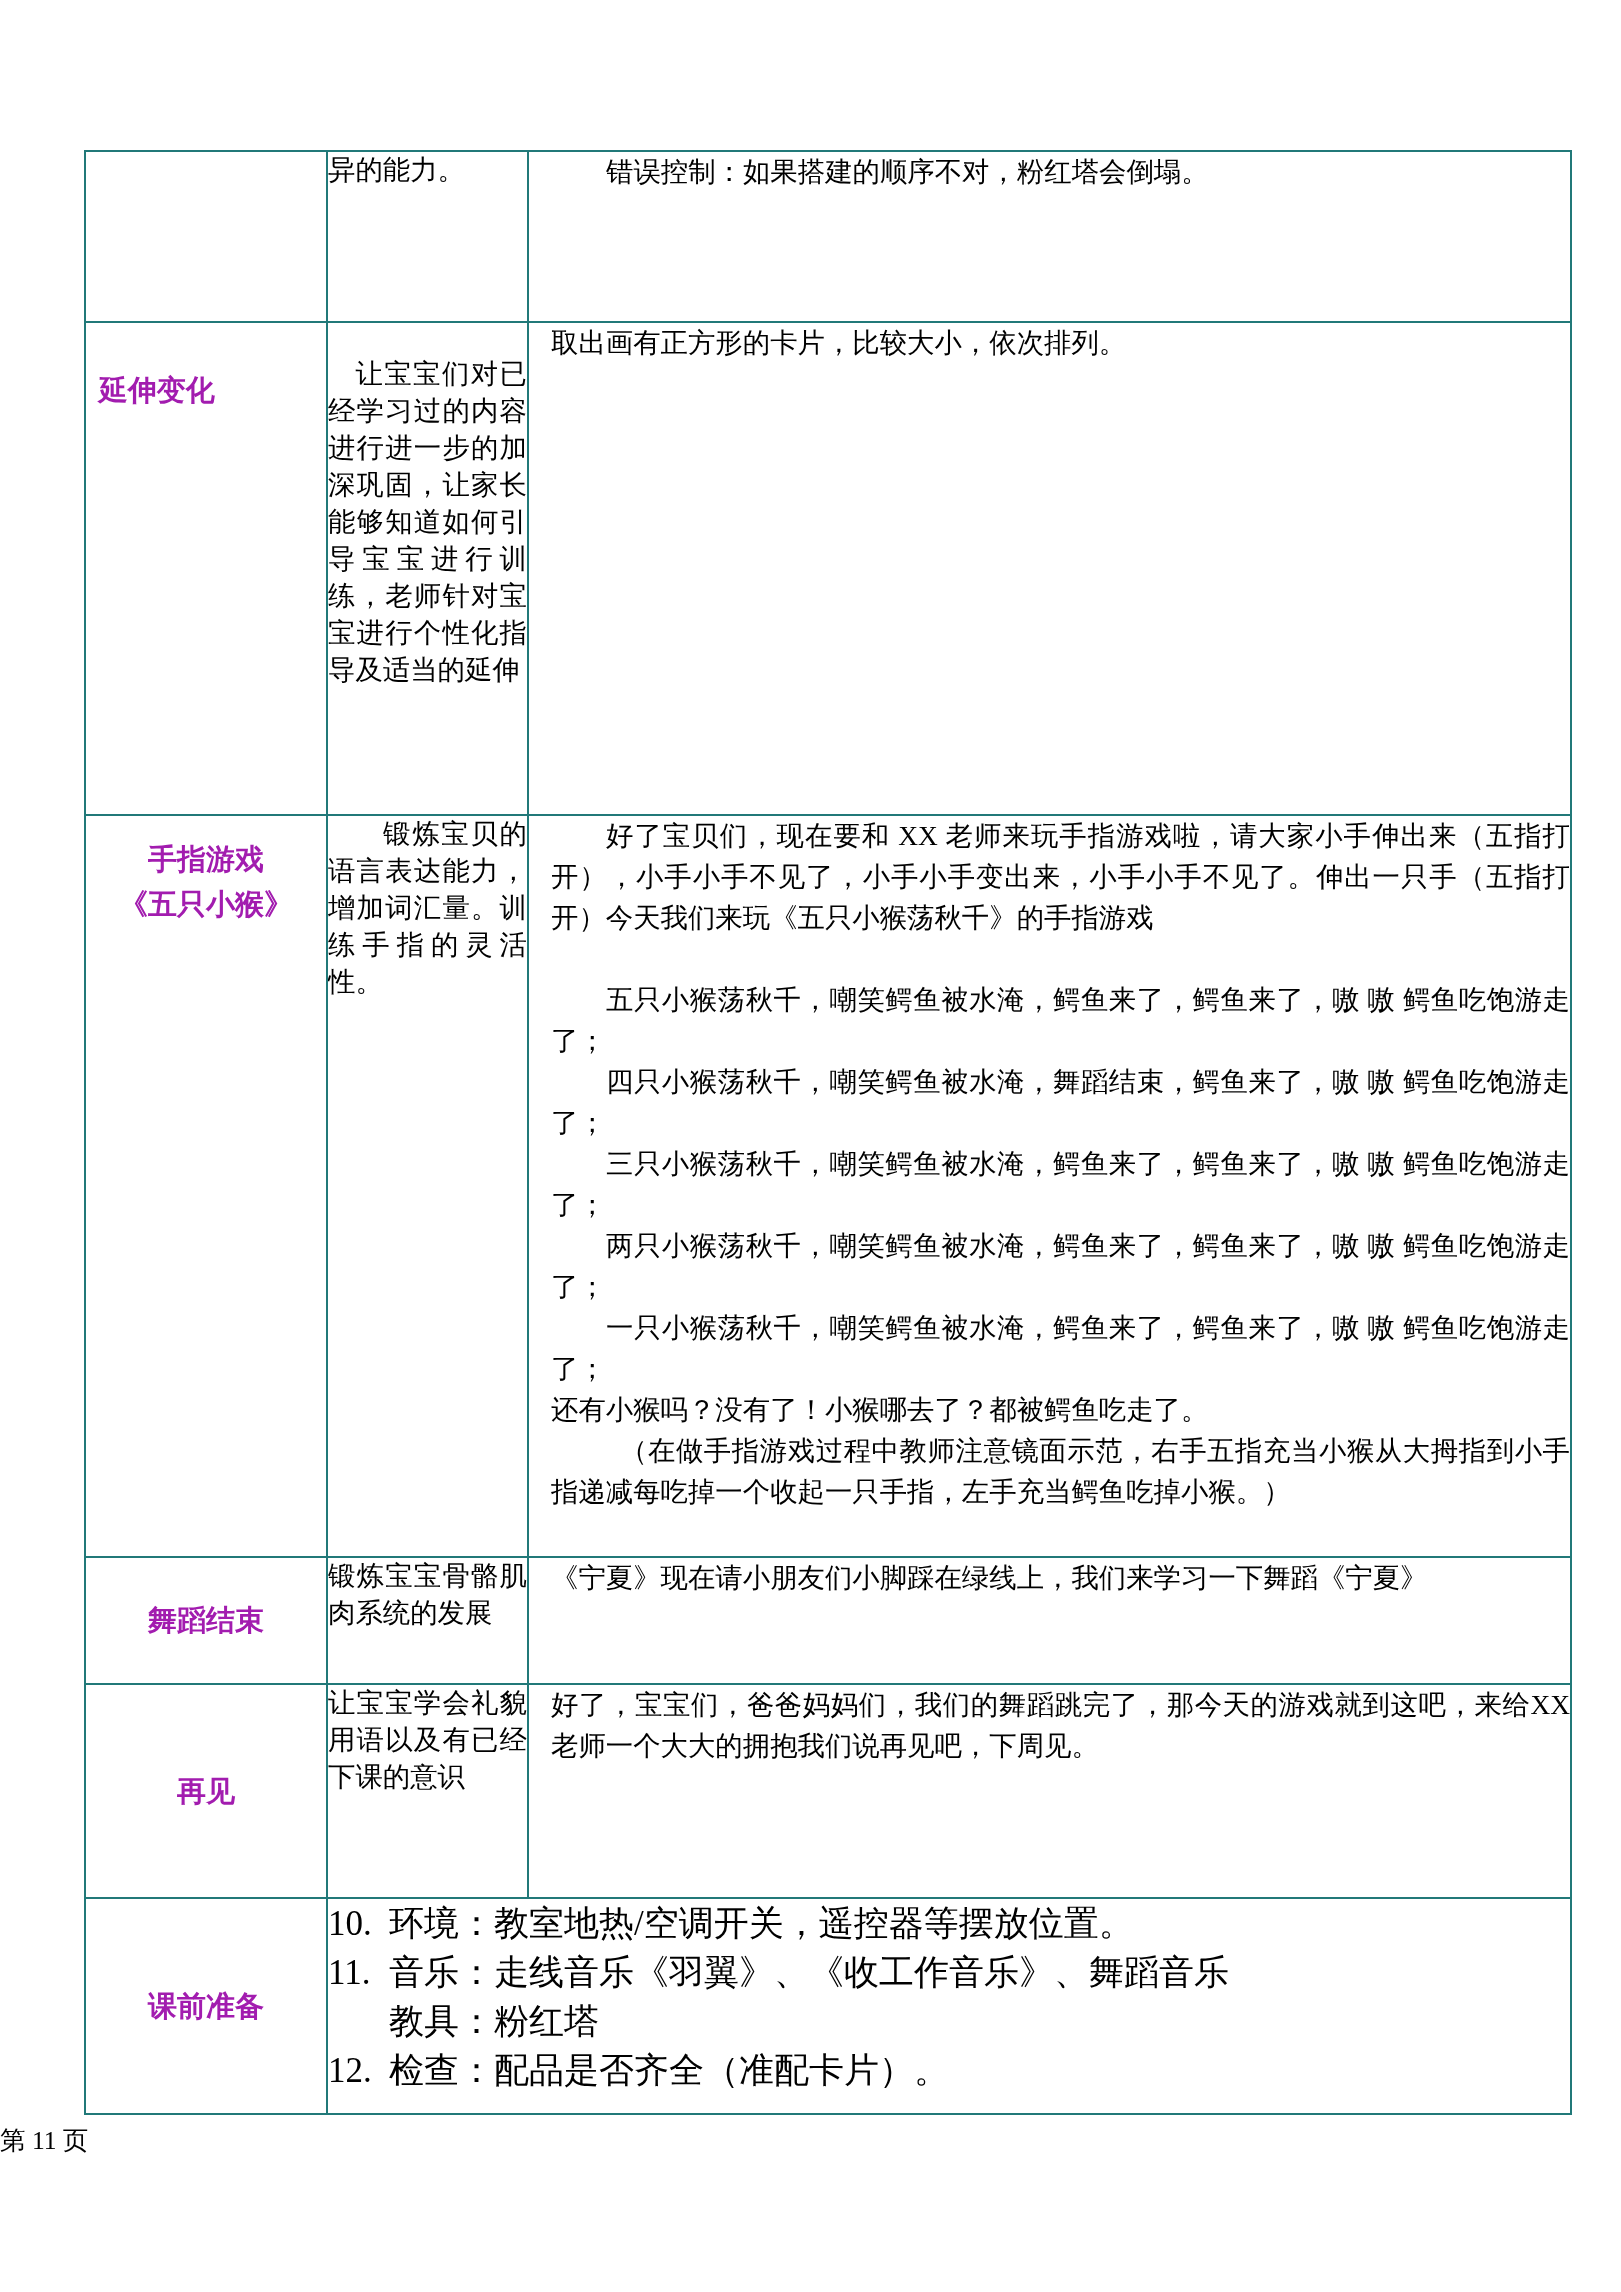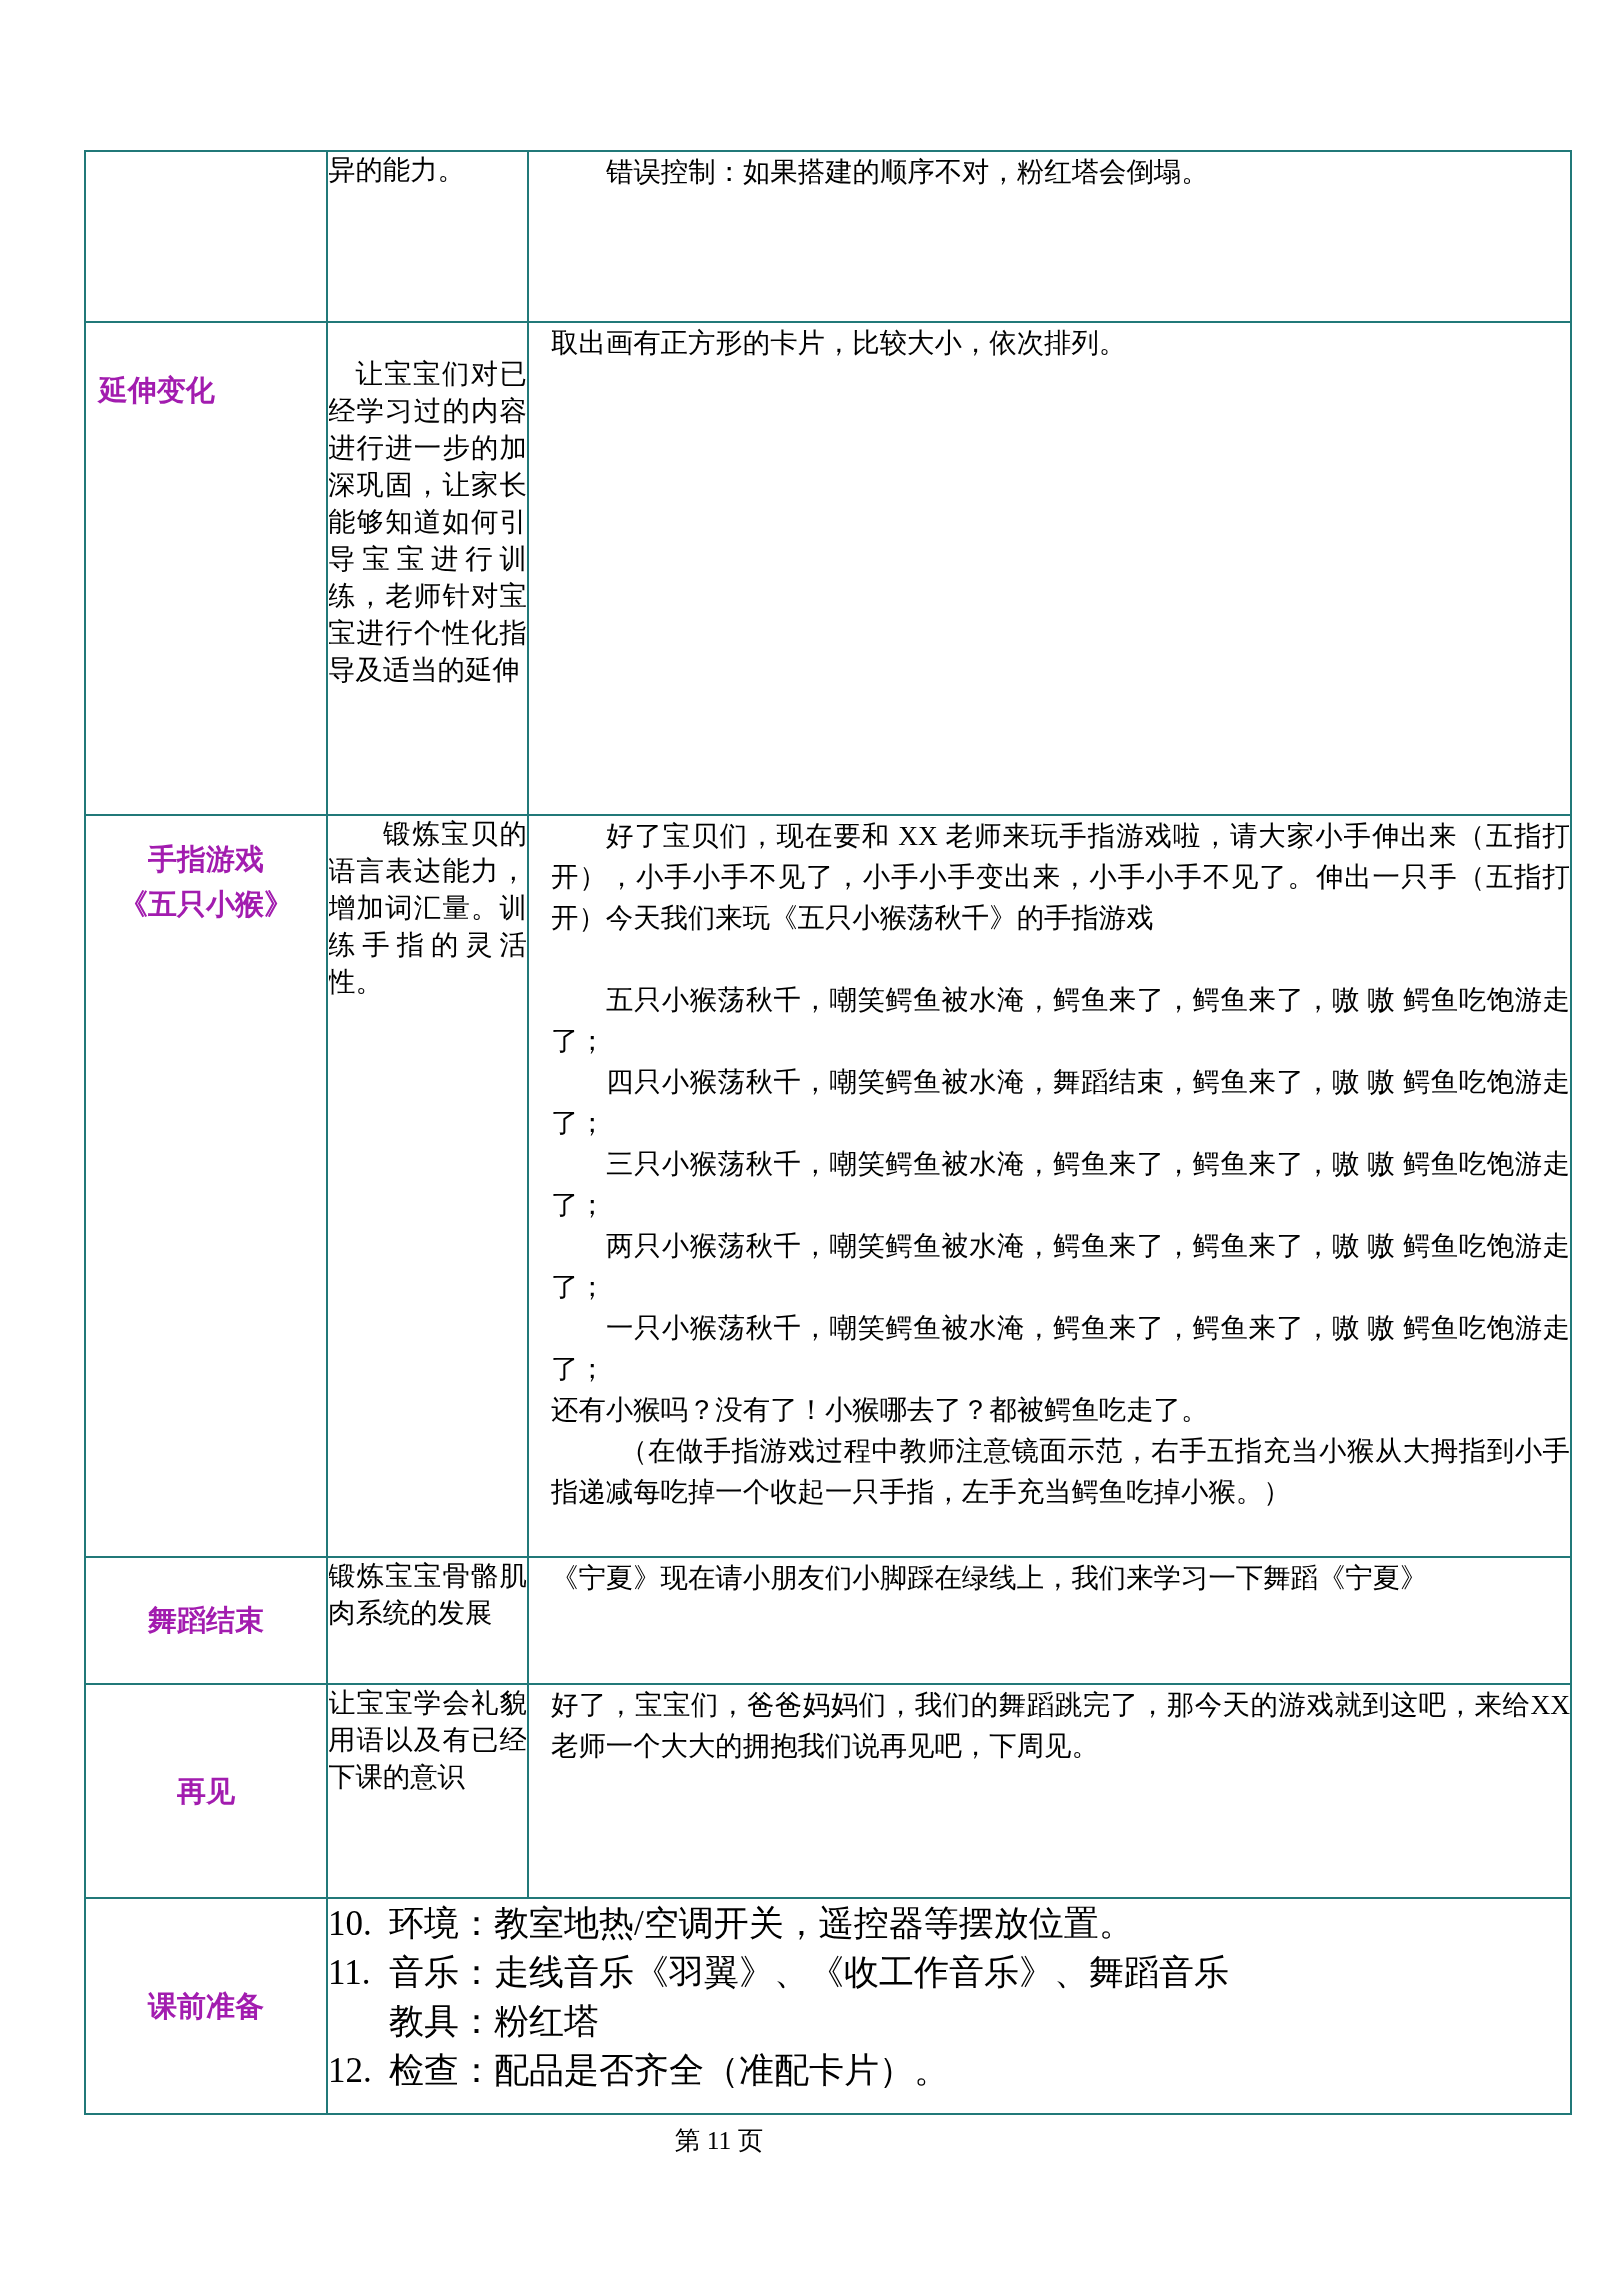--- a/index.html
+++ b/index.html
@@ -24,21 +24,21 @@
   .label{
     font-family:"Liberation Sans","DejaVu Sans",sans-serif;
     font-weight:bold;color:#a21caf;
     font-size:29px;line-height:45px;
   }
   .lbl-center{text-align:center;}
   .lbl-left{text-align:left;padding-left:12.7px;}
   .pt-ext{padding-top:45px;}
   .pt-fg{padding-top:21px;}
   
-  .c2-cell{padding:7.8px 32px 5.9px 11.8px;border-radius:16px;}
+  .c2-cell{padding:7.8px 32px 5.9px 11.8px;}
   .c2{
     font-size:27.4px;line-height:37px;
     text-align:justify;
     word-break:break-all;
   }
   .ind1{text-indent:27.4px;margin-top:33px;}
   
   .c3-cell{padding:7.8px 39px 5.9px 11.8px;}
   .c3{
     font-size:27.4px;line-height:41px;
@@ -50,21 +50,21 @@
   .ind25{text-indent:69px;}
   .gap{height:41px;}
   
   .prep-cell{padding:9.8px 29px 5.9px 19.6px;}
   .prep-line{display:flex;font-size:35px;line-height:49px;}
   .prep-num{flex:none;width:61px;}
   .prep-text{flex:1;}
   
   .footer{
     position:absolute;left:0;top:2125px;width:1438px;
-    text-align:center;font-size:25.5px;line-height:31px;
+    font-size:25.5px;line-height:31px;
   }
 </style>
 </head>
 <body>
 
 <table class="doc-table">
   <colgroup>
     <col style="width:242px">
       <col style="width:201px">
       <col style="width:1043px">

